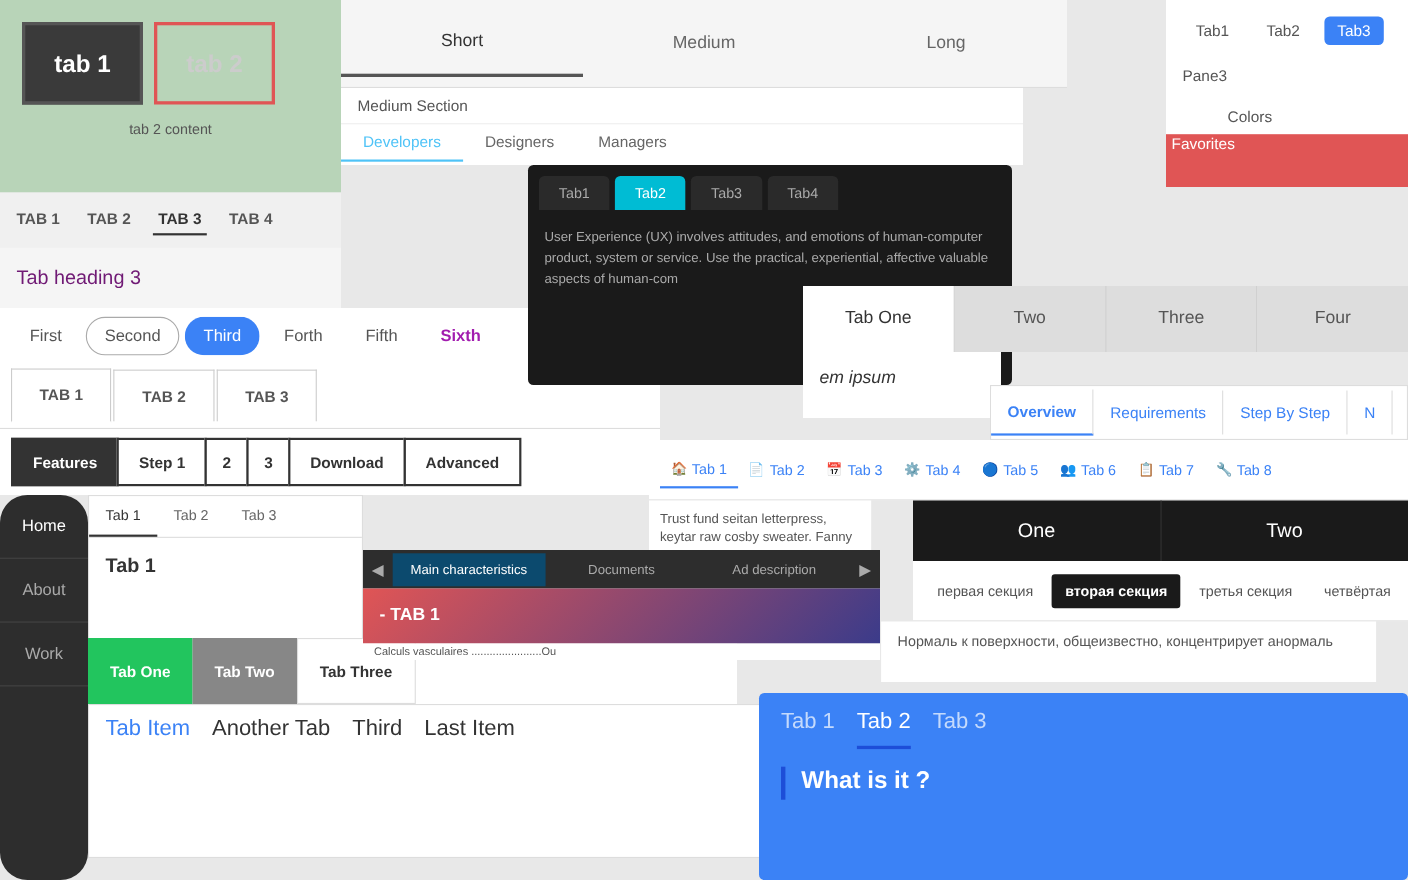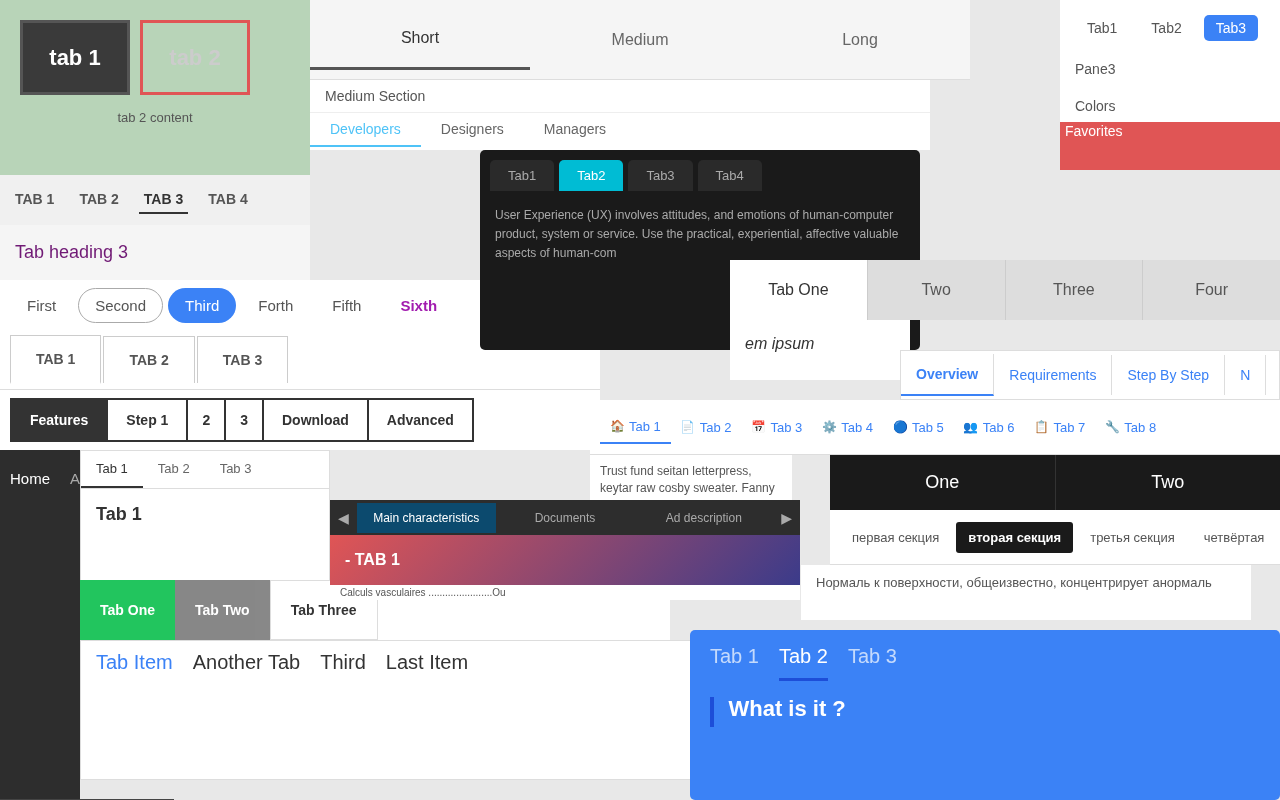--- a/index.html
+++ b/index.html
@@ -68,21 +68,21 @@
     .btn-tab {
       padding: 12px 18px; font-size: 14px; font-weight: bold; color: #333; cursor: pointer;
       border: 2px solid #333; background: white; margin-right: -2px;
     }
     .btn-tab.active { background: #333; color: white; }
     .btn-tab.number { padding: 12px 14px; }
 
     
     .panel7 {
       position: absolute; top: 450px; left: 0; width: 80px; height: 350px;
-      background: #2d2d2d; display: flex; flex-direction: row;
+      background: #2d2d2d; display: flex; flex-direction: column; border-radius: 25px;
     }
     .sidebar-item {
       padding: 20px 10px; color: #aaa; font-size: 15px; text-align: center; cursor: pointer;
       border-bottom: 1px solid #444;
     }
     .sidebar-item.active { color: white; }
 
     
     .panel8 {
       position: absolute; top: 450px; left: 80px; width: 250px; height: 180px;
@@ -249,21 +249,21 @@
     }
     .p23-tab.active { background: #3b82f6; color: white; border-radius: 5px; }
     .p23-pane { padding: 5px 15px; font-size: 14px; color: #555; }
 
     
     .panel24 {
       position: absolute; top: 90px; left: 1060px; width: 220px; height: 80px;
       background: white; display: flex; flex-direction: column;
     }
     .p24-row {
-      padding: 8px 15px; font-size: 14px; color: #555; cursor: pointer;
+      padding: 8px 15px; font-size: 14px; color: #555; cursor: pointer; margin-left: 41px;
     }
     .p24-red { background: #e05555; flex: 1; }
 
     
     .panel25 {
       position: absolute; top: 500px; left: 330px; width: 470px; height: 35px;
       background: #2d2d2d; display: flex; align-items: center;
     }
     .p25-arrow { color: #aaa; padding: 0 8px; font-size: 14px; cursor: pointer; }
     .p25-tab {

